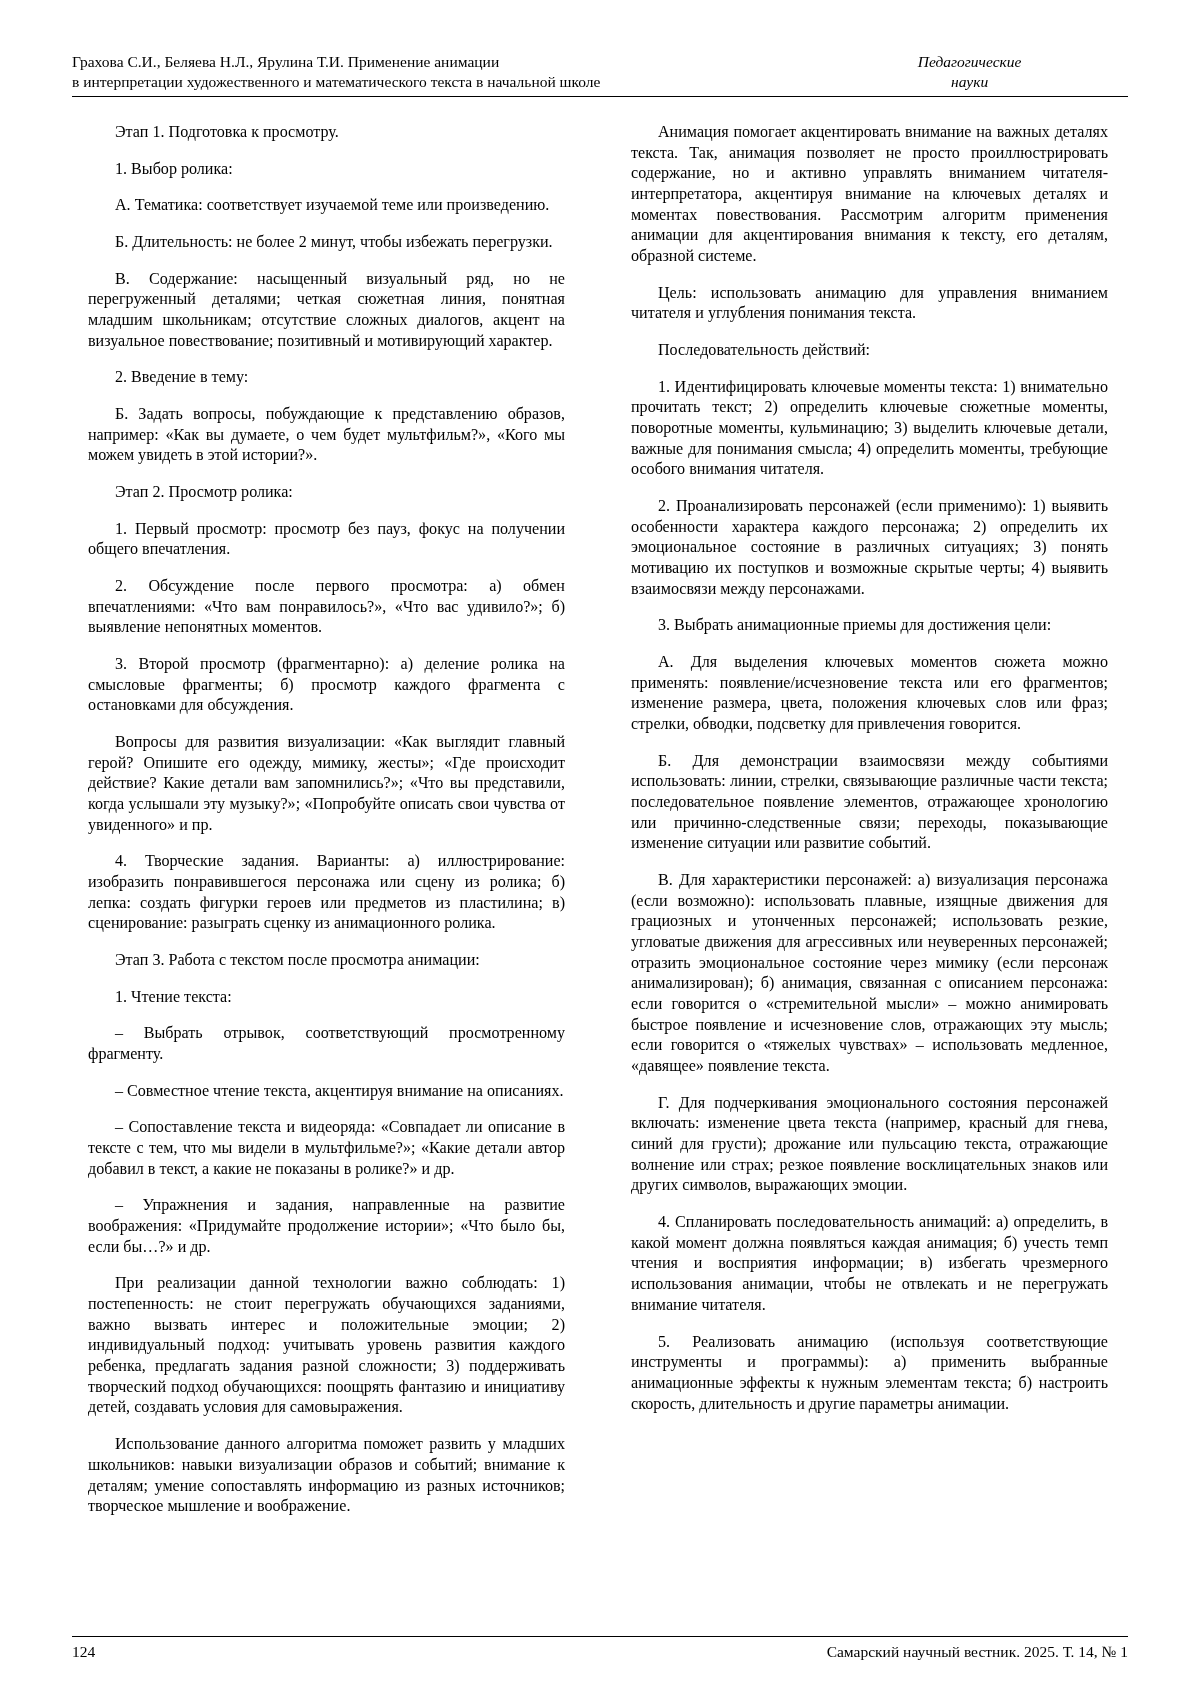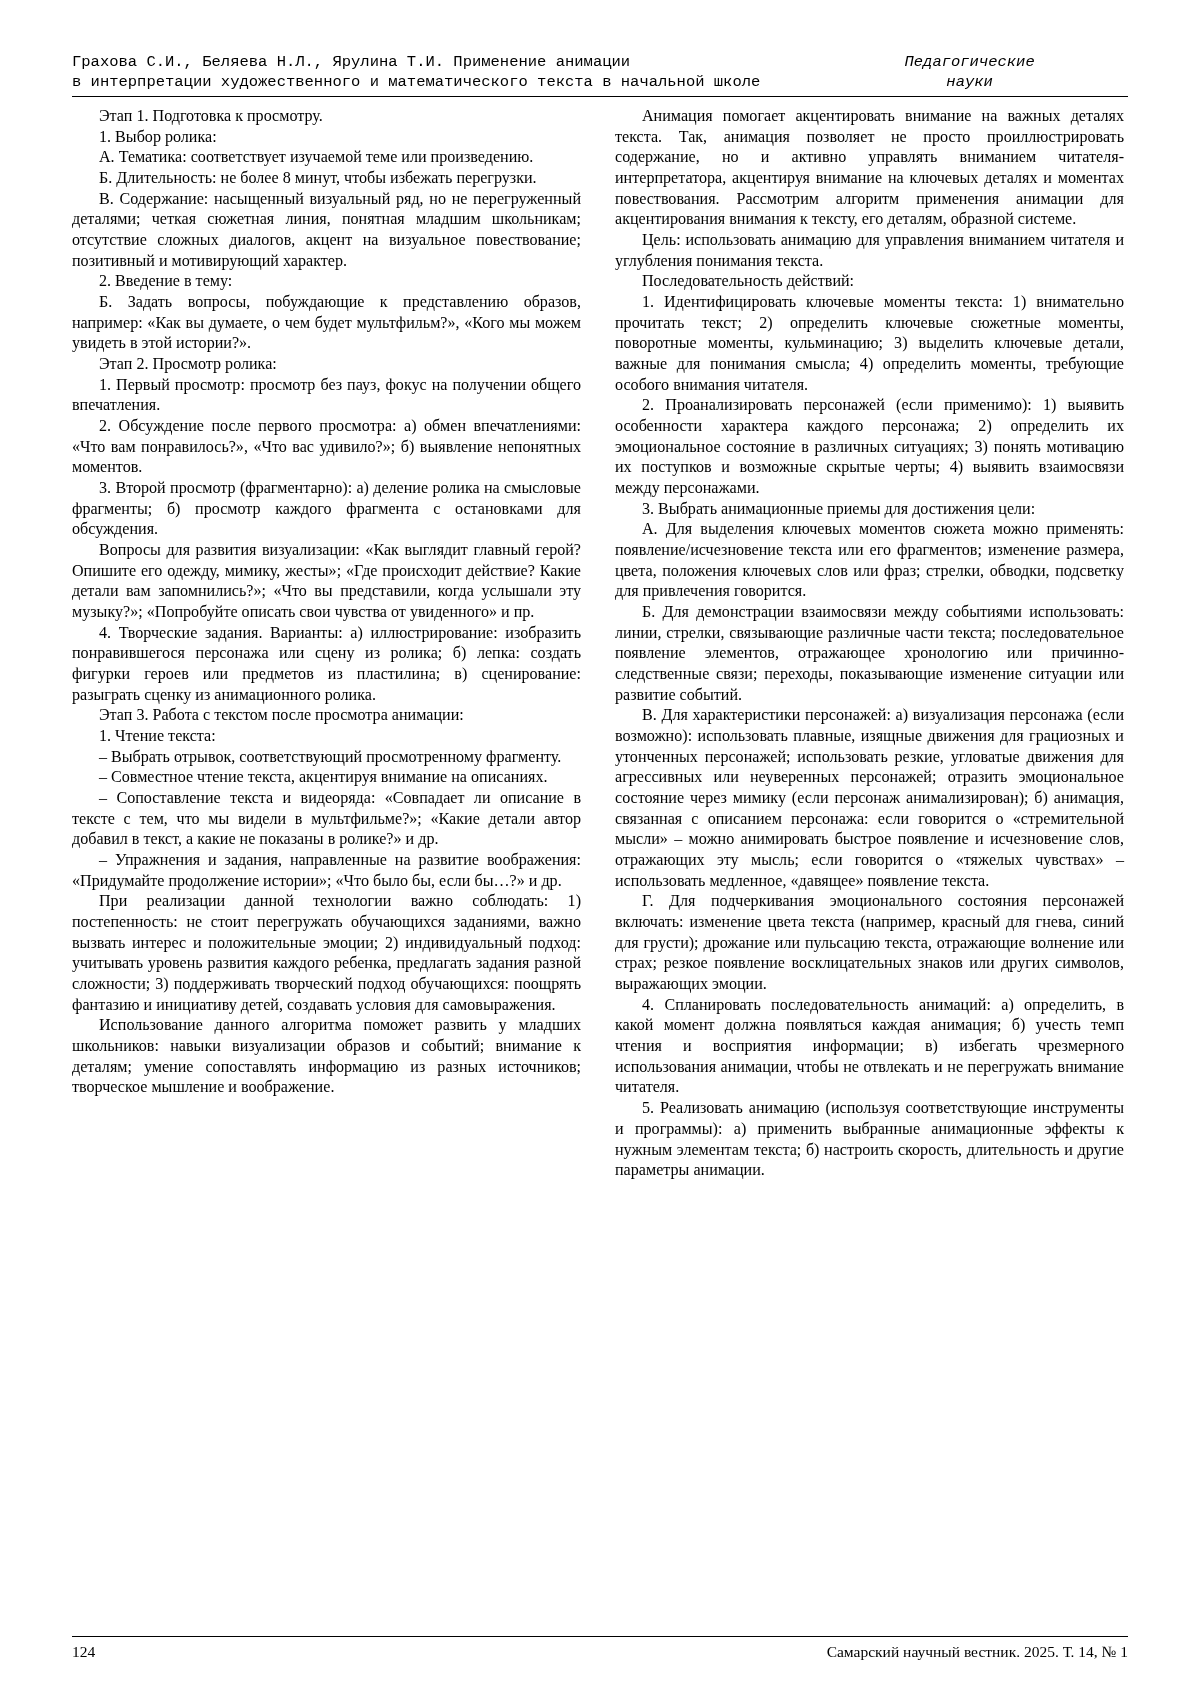--- a/index.html
+++ b/index.html
@@ -20,21 +20,20 @@
     box-sizing: border-box;
     padding: 52px 72px 40px 72px;
   }
   
   .runhead {
     display: flex;
     justify-content: space-between;
     align-items: flex-start;
     font-size: 15.5px;
     line-height: 1.32;
-    font-family: Liberation Mono, monospace;
   }
   .runhead-left {
     width: 68%;
   }
   .runhead-right {
     width: 30%;
     text-align: center;
     font-style: italic;
   }
   .runhead .line {
@@ -52,21 +51,21 @@
     align-items: flex-start;
   }
   .col {
     width: 509px;
     font-size: 16.1px;
     line-height: 1.285;
     text-align: justify;
     hyphens: auto;
   }
   .col p {
-    margin: 0;
+    margin: 16px;
     text-indent: 27px;
   }
   .it { }
   
   .footer {
     position: absolute;
     left: 72px;
     right: 72px;
     bottom: 36px;
     font-size: 15.5px;
@@ -106,21 +105,21 @@
     </div>
   </div>
   <div class="rule-top"></div>
 
   <div class="columns">
 
     <div class="col">
       <p>Этап 1. Подготовка к просмотру.</p>
       <p>1. Выбор ролика:</p>
       <p>А. Тематика: соответствует изучаемой теме или произведению.</p>
-      <p>Б. Длительность: не более 8 минут, чтобы избежать перегрузки.</p>
+      <p>Б. Длительность: не более 2 минут, чтобы избежать перегрузки.</p>
       <p>В. Содержание: насыщенный визуальный ряд, но не перегруженный деталями; четкая сюжетная линия, понятная младшим школьникам; отсутствие сложных диалогов, акцент на визуальное повествование; позитивный и мотивирующий характер.</p>
       <p>2. Введение в тему:</p>
       <p>Б. Задать вопросы, побуждающие к представлению образов, например: «Как вы думаете, о чем будет мультфильм?», «Кого мы можем увидеть в этой истории?».</p>
       <p>Этап 2. Просмотр ролика:</p>
       <p>1. Первый просмотр: просмотр без пауз, фокус на получении общего впечатления.</p>
       <p>2. Обсуждение после первого просмотра: а) обмен впечатлениями: «Что вам понравилось?», «Что вас удивило?»; б) выявление непонятных моментов.</p>
       <p>3. Второй просмотр (фрагментарно): а) деление ролика на смысловые фрагменты; б) просмотр каждого фрагмента с остановками для обсуждения.</p>
       <p>Вопросы для развития визуализации: «Как выглядит главный герой? Опишите его одежду, мимику, жесты»; «Где происходит действие? Какие детали вам запомнились?»; «Что вы представили, когда услышали эту музыку?»; «Попробуйте описать свои чувства от увиденного» и пр.</p>
       <p>4. Творческие задания. Варианты: а) иллюстрирование: изобразить понравившегося персонажа или сцену из ролика; б) лепка: создать фигурки героев или предметов из пластилина; в) сценирование: разыграть сценку из анимационного ролика.</p>
       <p>Этап 3. Работа с текстом после просмотра анимации:</p>

